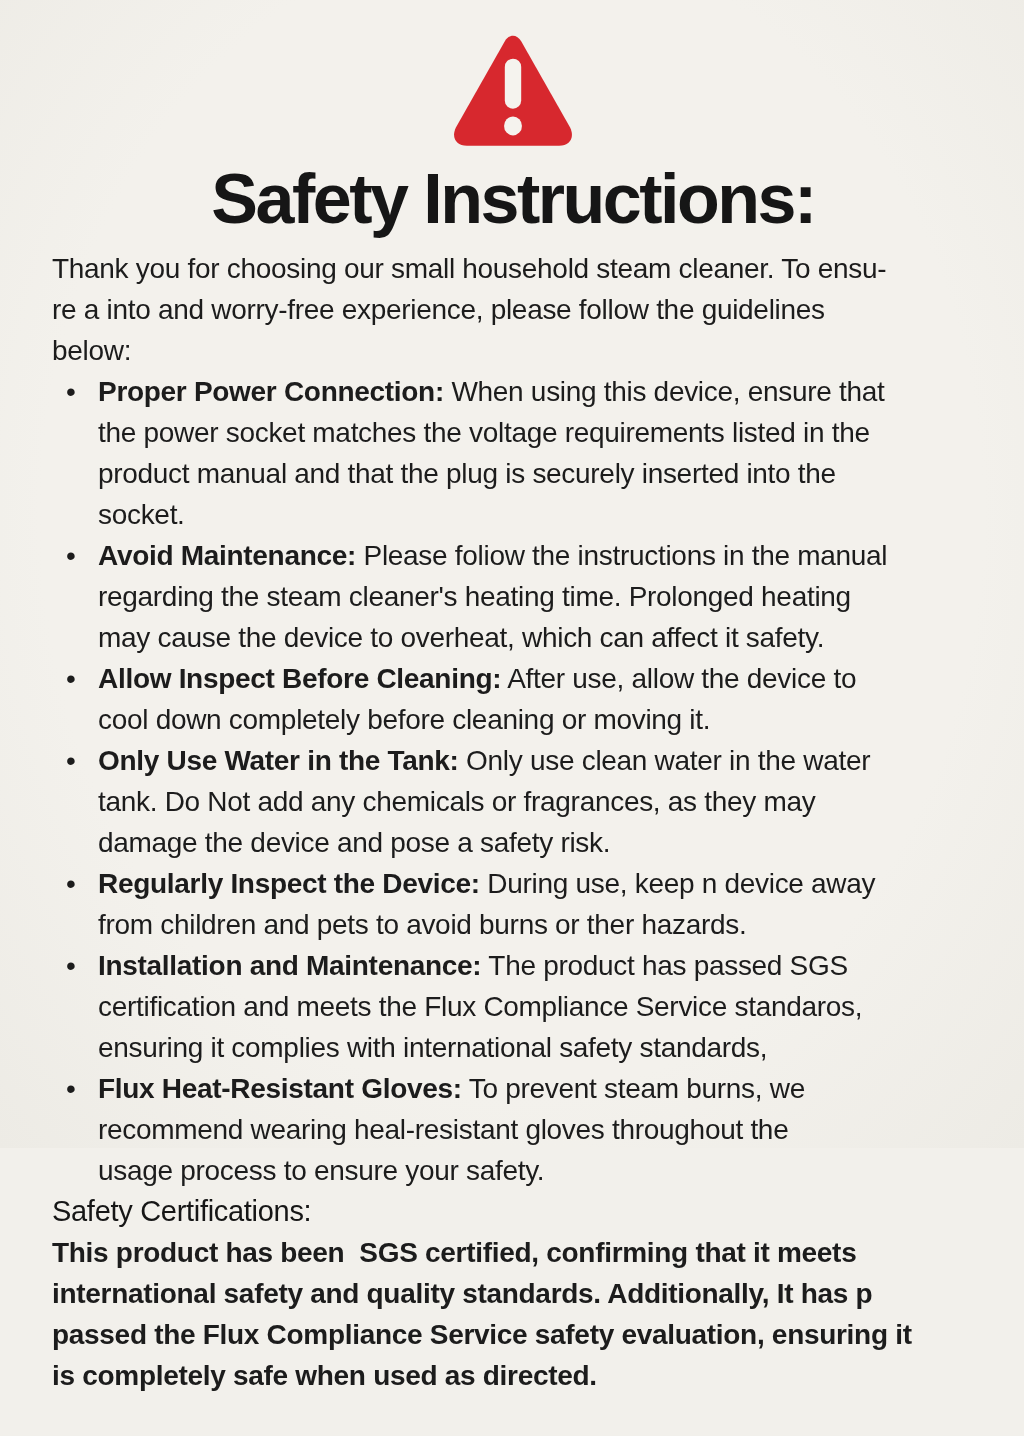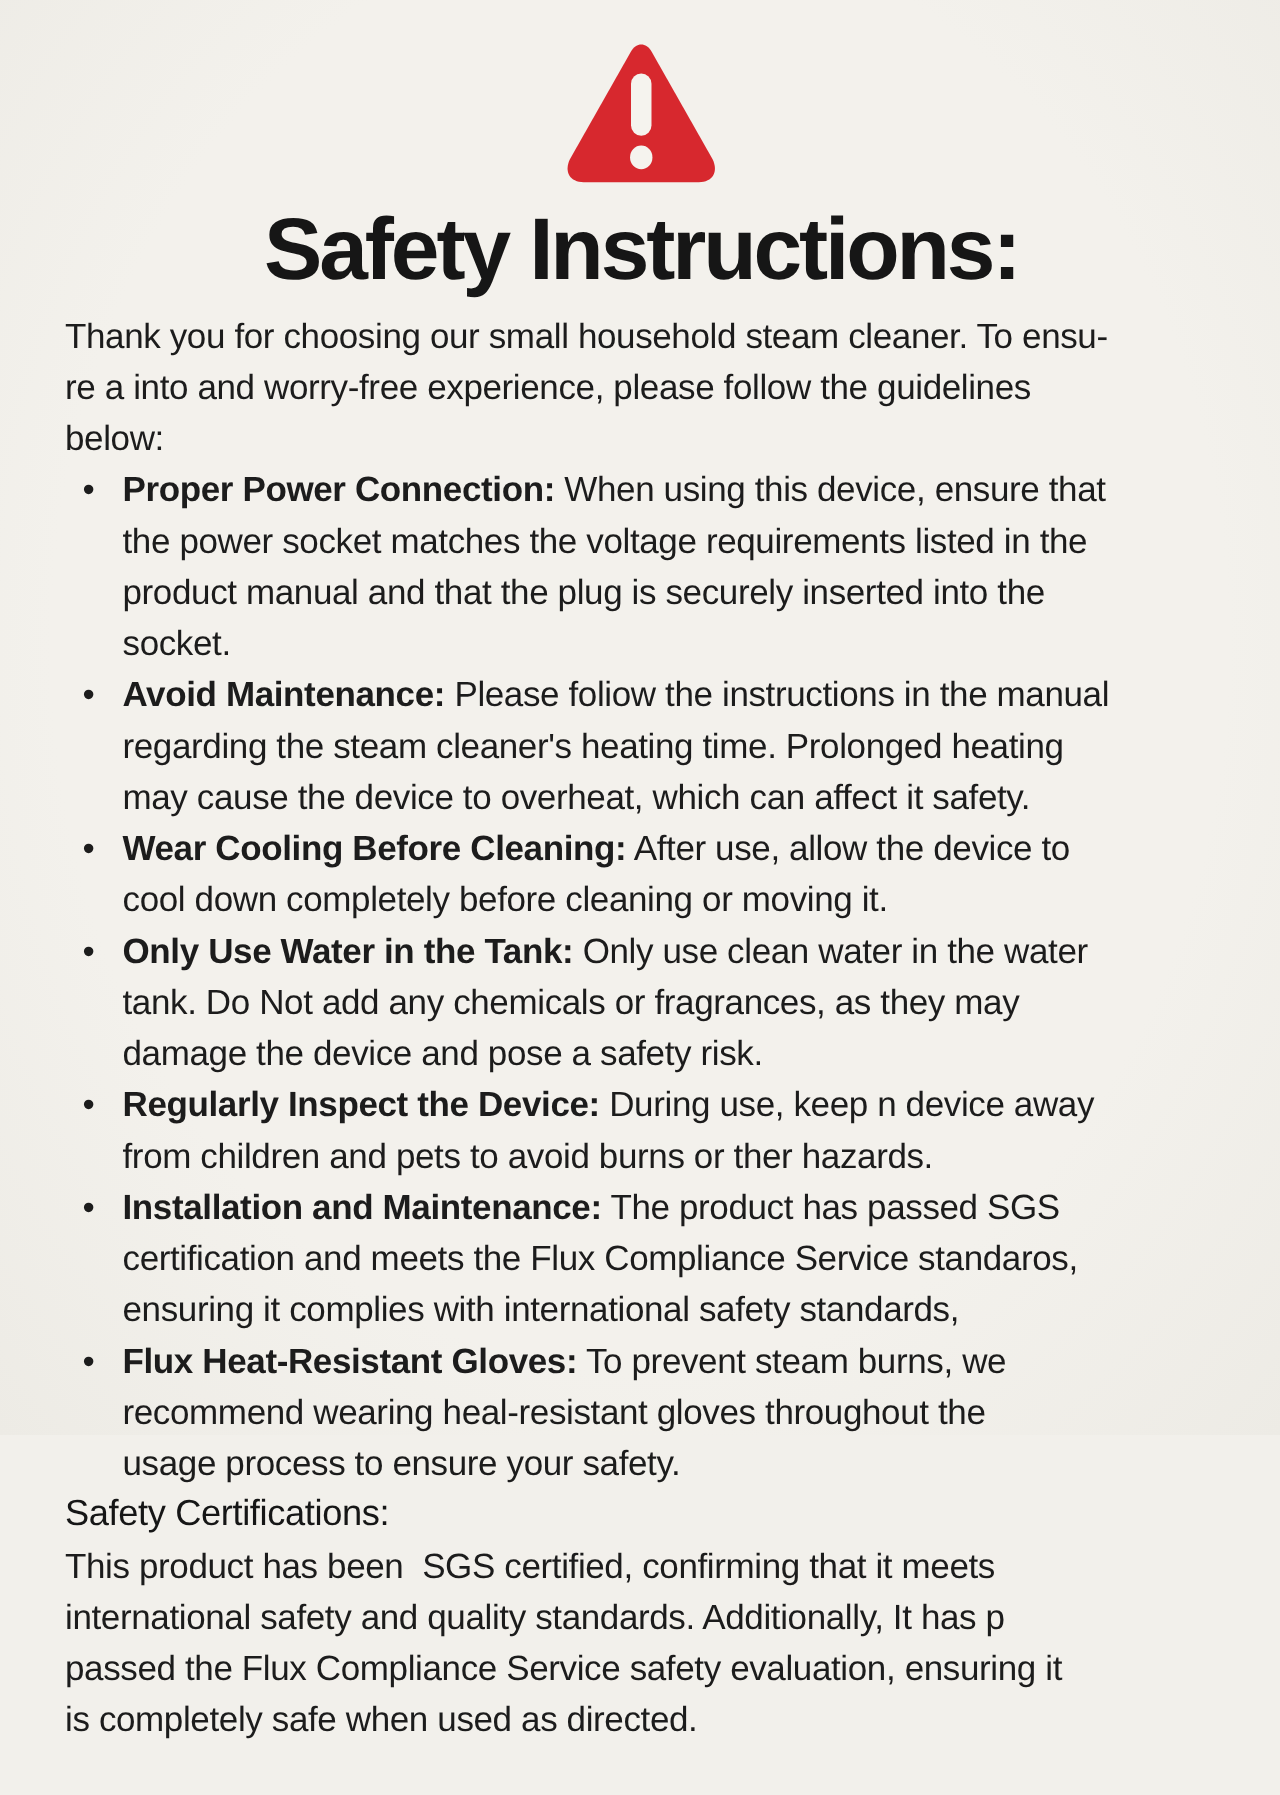--- a/index.html
+++ b/index.html
@@ -67,20 +67,21 @@
     margin: 0;
     font-size: 29px;
     line-height: 41px;
     font-weight: 400;
     letter-spacing: -0.3px;
     color: #161616;
   }
   .cert-body {
     margin: 0;
     white-space: pre-wrap;
+    font-weight: bold;
   }
 </style>
 </head>
 <body>
 
 <div class="page">
 
   <div class="icon-wrap">
     <svg width="128" height="124" viewBox="0 0 100 96" aria-hidden="true">
       <path d="M43.5 8.5 C47 2.5 53 2.5 56.5 8.5 L94.5 75.5 C98.5 83.5 94.5 90 86 90 L14 90 C5.5 90 1.5 83.5 5.5 75.5 Z" fill="#d7282e"></path>
@@ -101,21 +102,21 @@
 the power socket matches the voltage requirements listed in the
 product manual and that the plug is securely inserted into the
 socket.</span>
     </li>
     <li>
       <span class="lead">Avoid Maintenance:</span><span class="rest"> Please foliow the instructions in the manual
 regarding the steam cleaner's heating time. Prolonged heating
 may cause the device to overheat, which can affect it safety.</span>
     </li>
     <li>
-      <span class="lead">Wear Cooling Before Cleaning:</span><span class="rest"> After use, allow the device to
+      <span class="lead">Allow Inspect Before Cleaning:</span><span class="rest"> After use, allow the device to
 cool down completely before cleaning or moving it.</span>
     </li>
     <li>
       <span class="lead">Only Use Water in the Tank:</span><span class="rest"> Only use clean water in the water
 tank. Do Not add any chemicals or fragrances, as they may
 damage the device and pose a safety risk.</span>
     </li>
     <li>
       <span class="lead">Regularly Inspect the Device:</span><span class="rest"> During use, keep n device away
 from children and pets to avoid burns or ther hazards.</span>

